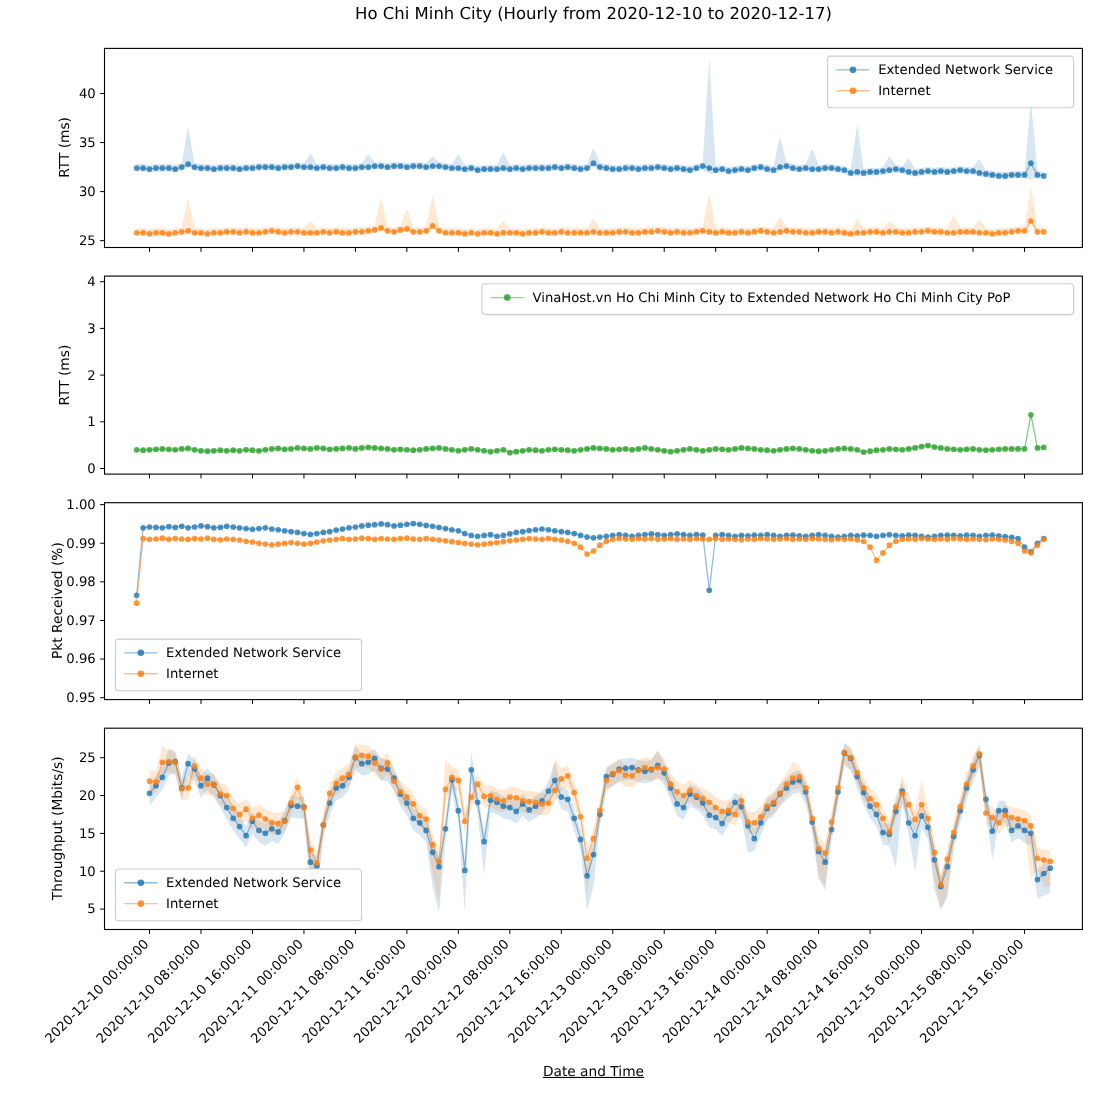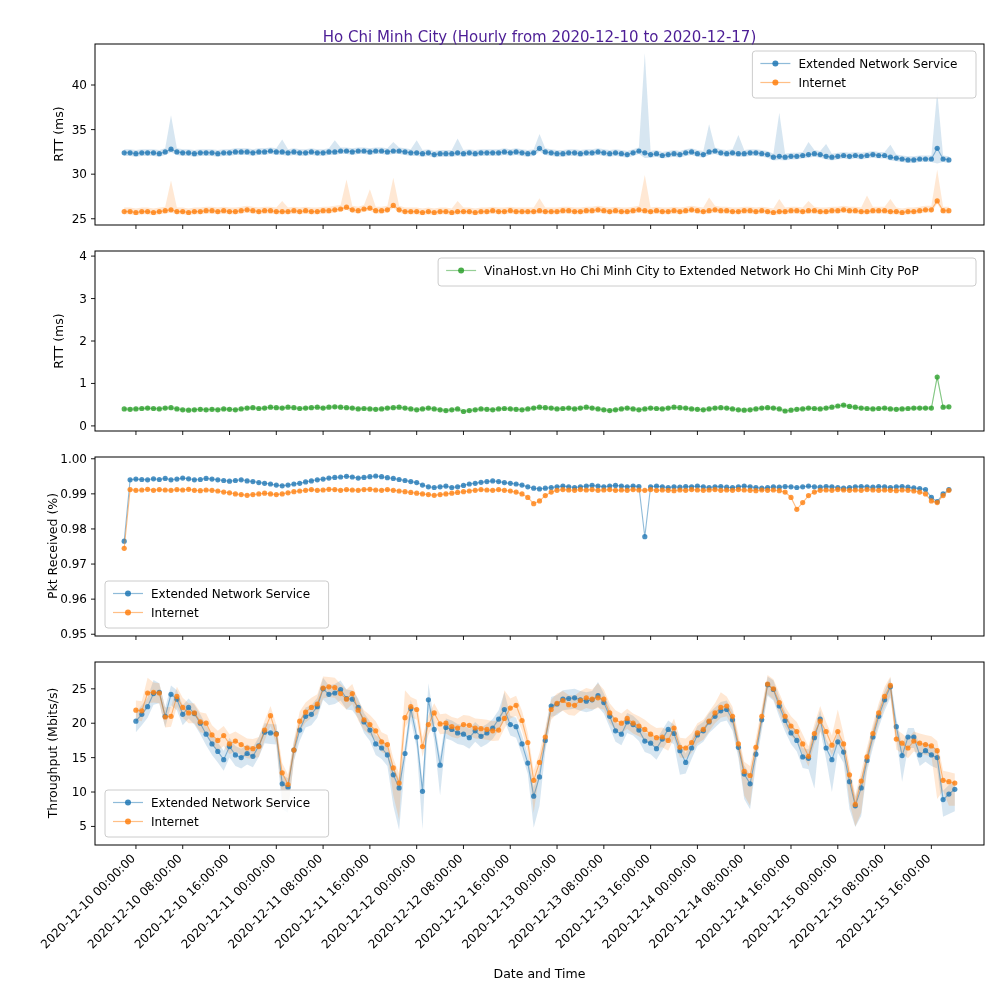--- a/index.html
+++ b/index.html
@@ -1,23 +1,23 @@
 <!DOCTYPE html>
 <html><head>
 <meta charset="utf-8">
 <style>
   html,body{margin:0;padding:0;background:#fff;font-family:"DejaVu Sans",sans-serif;}
   #figure{position:relative;width:1000px;height:1000px;background:#ffffff;overflow:hidden;}
-  #fig-title{position:absolute;top:28px;left:95px;width:889px;text-align:center;font-size:15px;color:#4c1d95;}
+  #fig-title{position:absolute;top:3px;left:95px;width:889px;text-align:center;font-size:15px;color:#000000;}
   .ylab{position:absolute;left:58px;transform:translate(-50%,-50%) rotate(-90deg);transform-origin:center;font-size:12.5px;color:#000;white-space:nowrap;}
   #ylab1{top:134px;}
   #ylab2{top:341px;}
   #ylab3{top:546px;left:52px;}
   #ylab4{top:753px;left:52px;}
-  #xlabel{position:absolute;top:966px;left:95px;width:889px;text-align:center;font-size:12.5px;color:#000;}
+  #xlabel{position:absolute;top:966px;left:95px;width:889px;text-align:center;font-size:12.5px;color:#000;text-decoration:underline;}
   svg text{font-family:"DejaVu Sans",sans-serif;}
 </style>
 </head>
 <body>
 
 <div id="figure">
   <div id="fig-title">Ho Chi Minh City (Hourly from 2020-12-10 to 2020-12-17)</div>
   <div class="ylab" id="ylab1">RTT (ms)</div>
   <div class="ylab" id="ylab2">RTT (ms)</div>
   <div class="ylab" id="ylab3">Pkt Received (%)</div>

